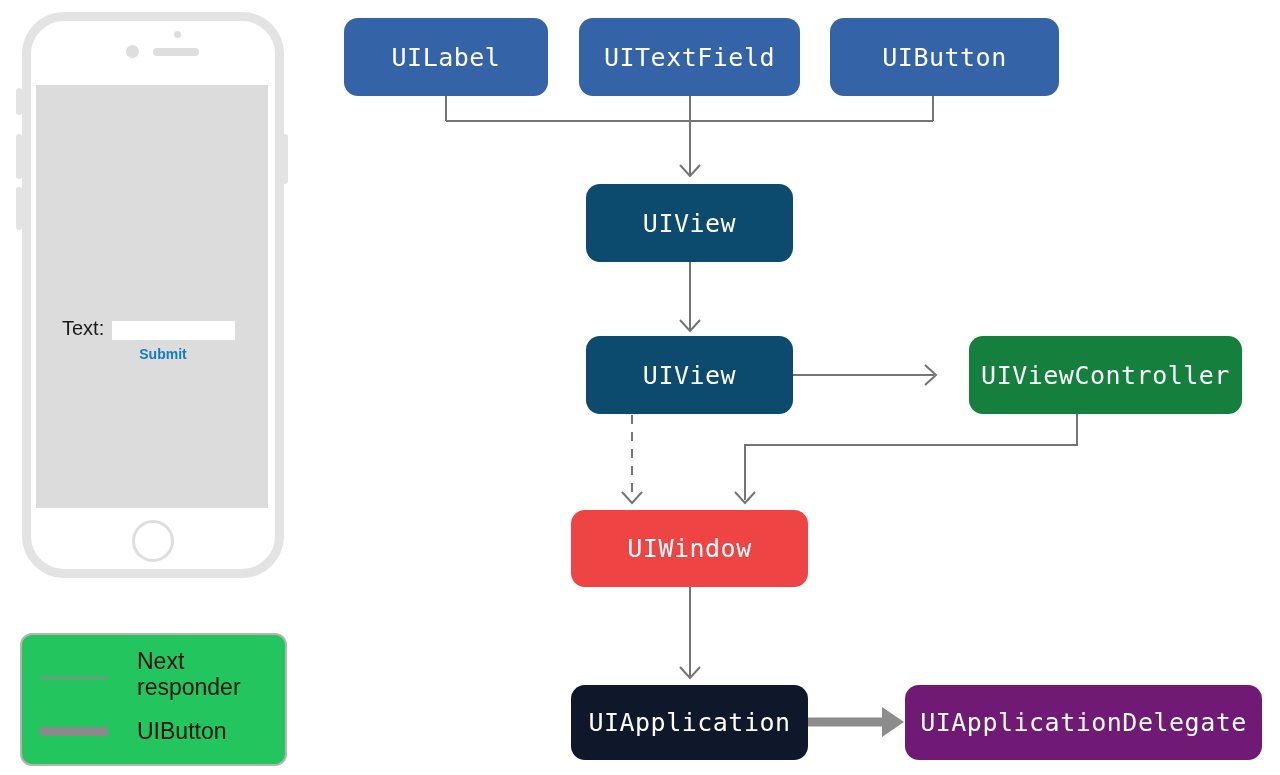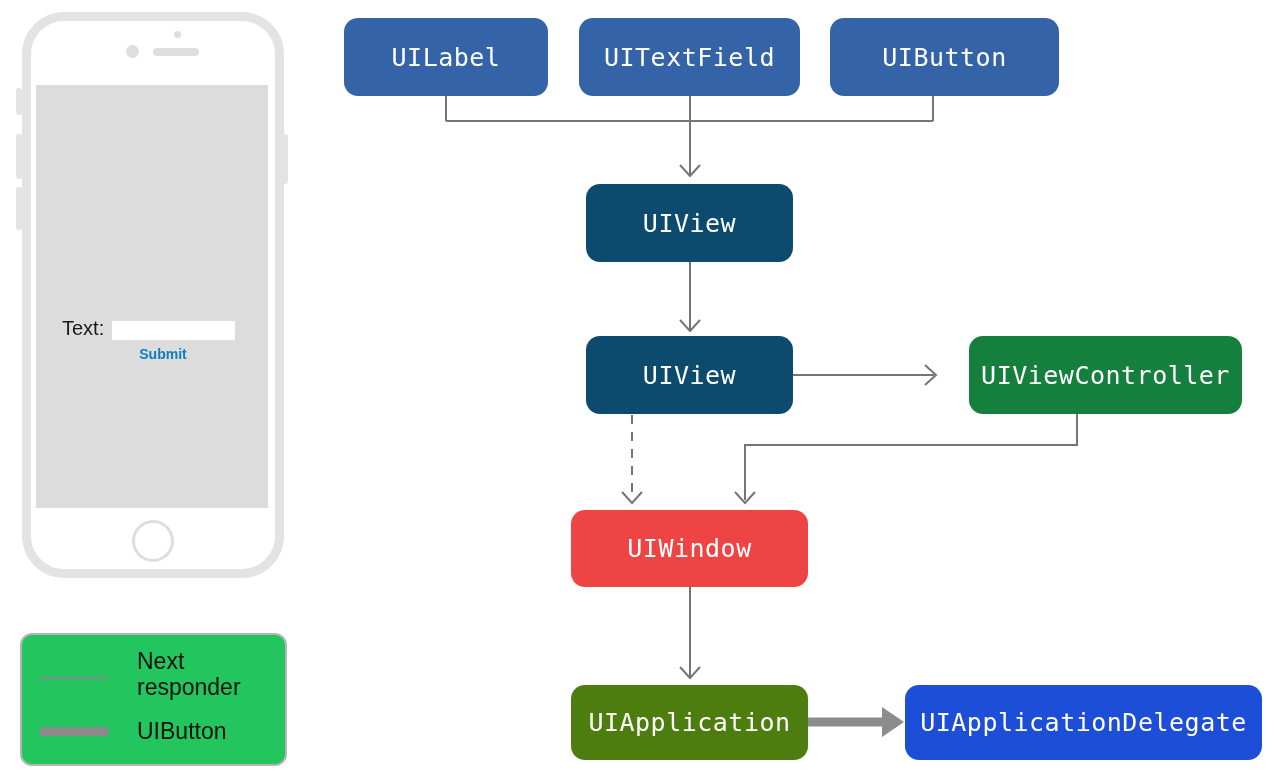--- a/index.html
+++ b/index.html
@@ -11,22 +11,22 @@
   .node {
     position:absolute; border-radius:14px; color:#ffffff;
     display:flex; align-items:center; justify-content:center;
     font-family:"DejaVu Sans Mono","Liberation Mono",monospace;
     font-size:25px; letter-spacing:0.5px; white-space:nowrap;
   }
   .c-blue   { background:#3563a7; }
   .c-teal   { background:#0c4a6e; }
   .c-orange { background:#15803d;margin-left:28px; }
   .c-green  { background:#ef4444; }
-  .c-purple { background:#4d7c0f; }
-  .c-pink   { background:#1d4ed8; }
+  .c-purple { background:#0f172a; }
+  .c-pink   { background:#701a75; }
 
   #n-uilabel        { left:344px; top:18px;  width:204px; height:78px; }
   #n-uitextfield    { left:579px; top:18px;  width:221px; height:78px; }
   #n-uibutton       { left:830px; top:18px;  width:229px; height:78px; }
   #n-uiview1        { left:586px; top:184px; width:207px; height:78px; }
   #n-uiview2        { left:586px; top:336px; width:207px; height:78px; }
   #n-uiviewcontroller { left:941px; top:336px; width:273px; height:78px; }
   #n-uiwindow       { left:571px; top:510px; width:237px; height:77px; }
   #n-uiapplication  { left:571px; top:685px; width:237px; height:75px; }
   #n-uiappdelegate  { left:905px; top:685px; width:357px; height:75px; }

